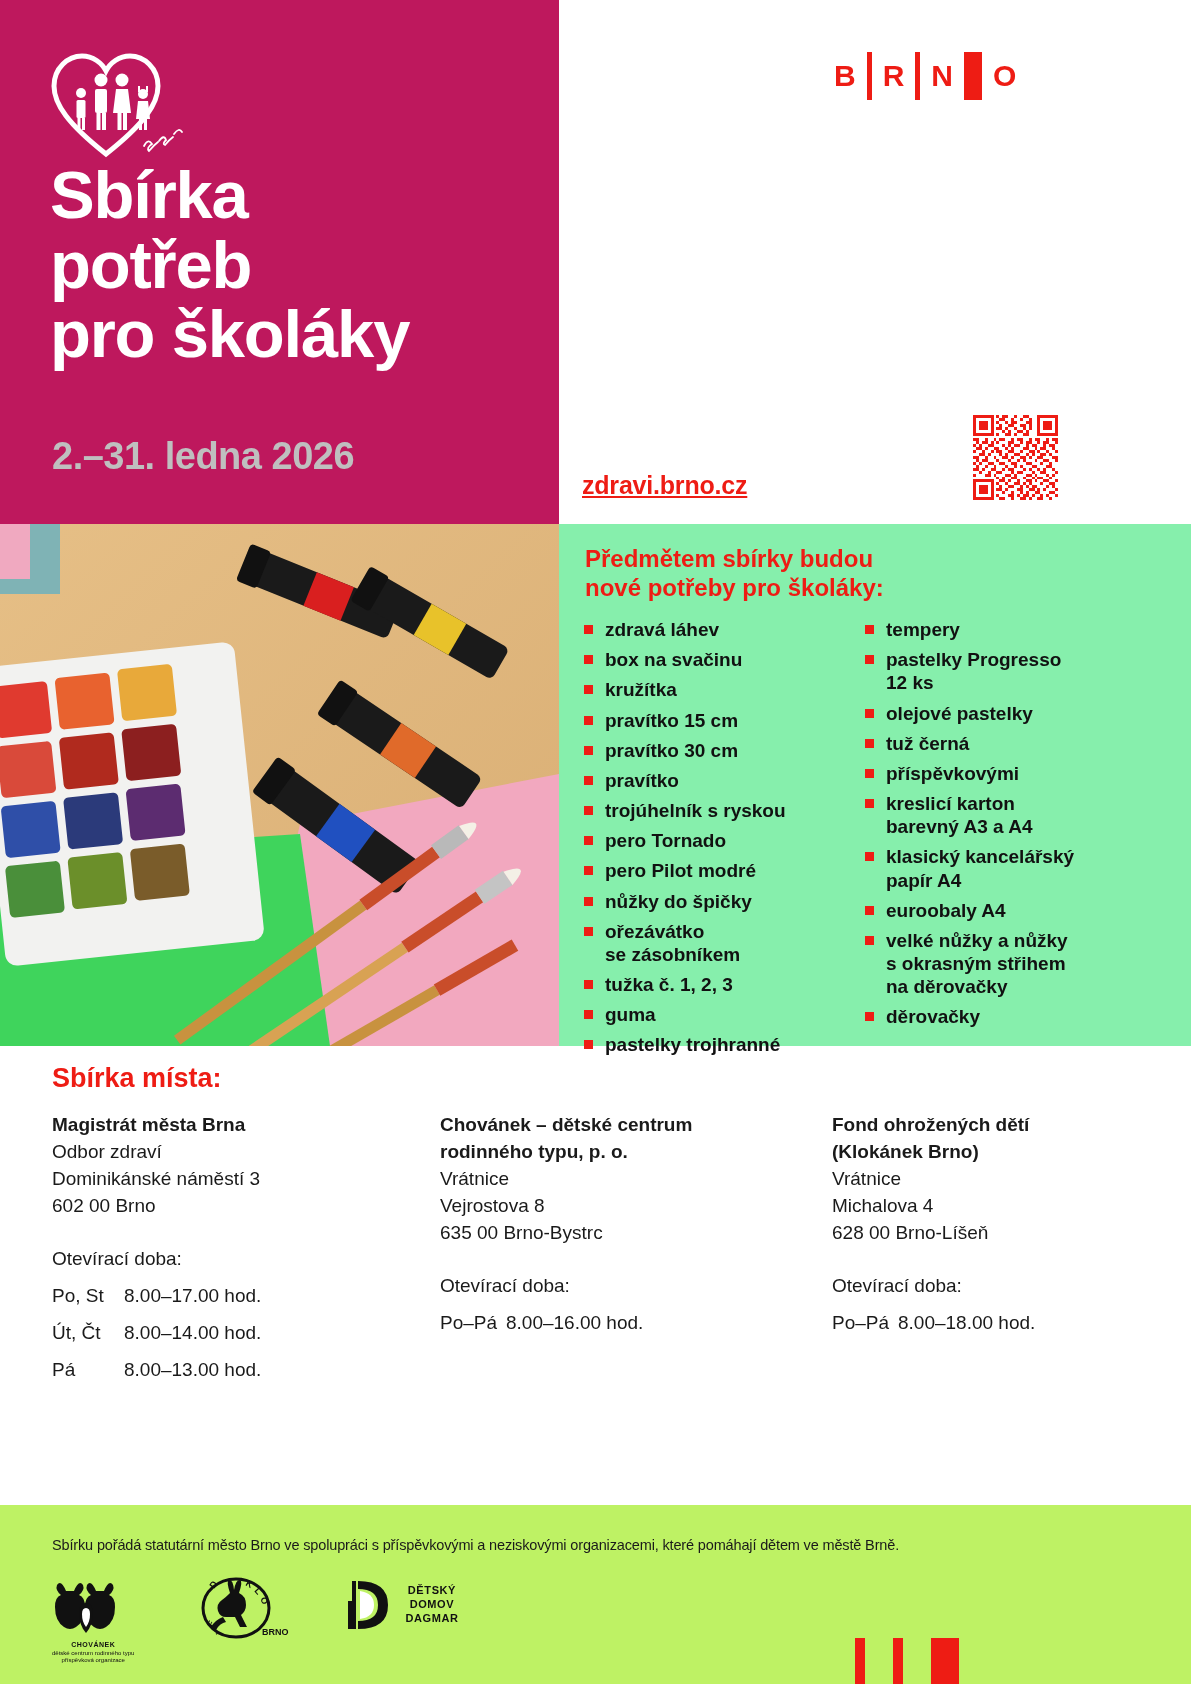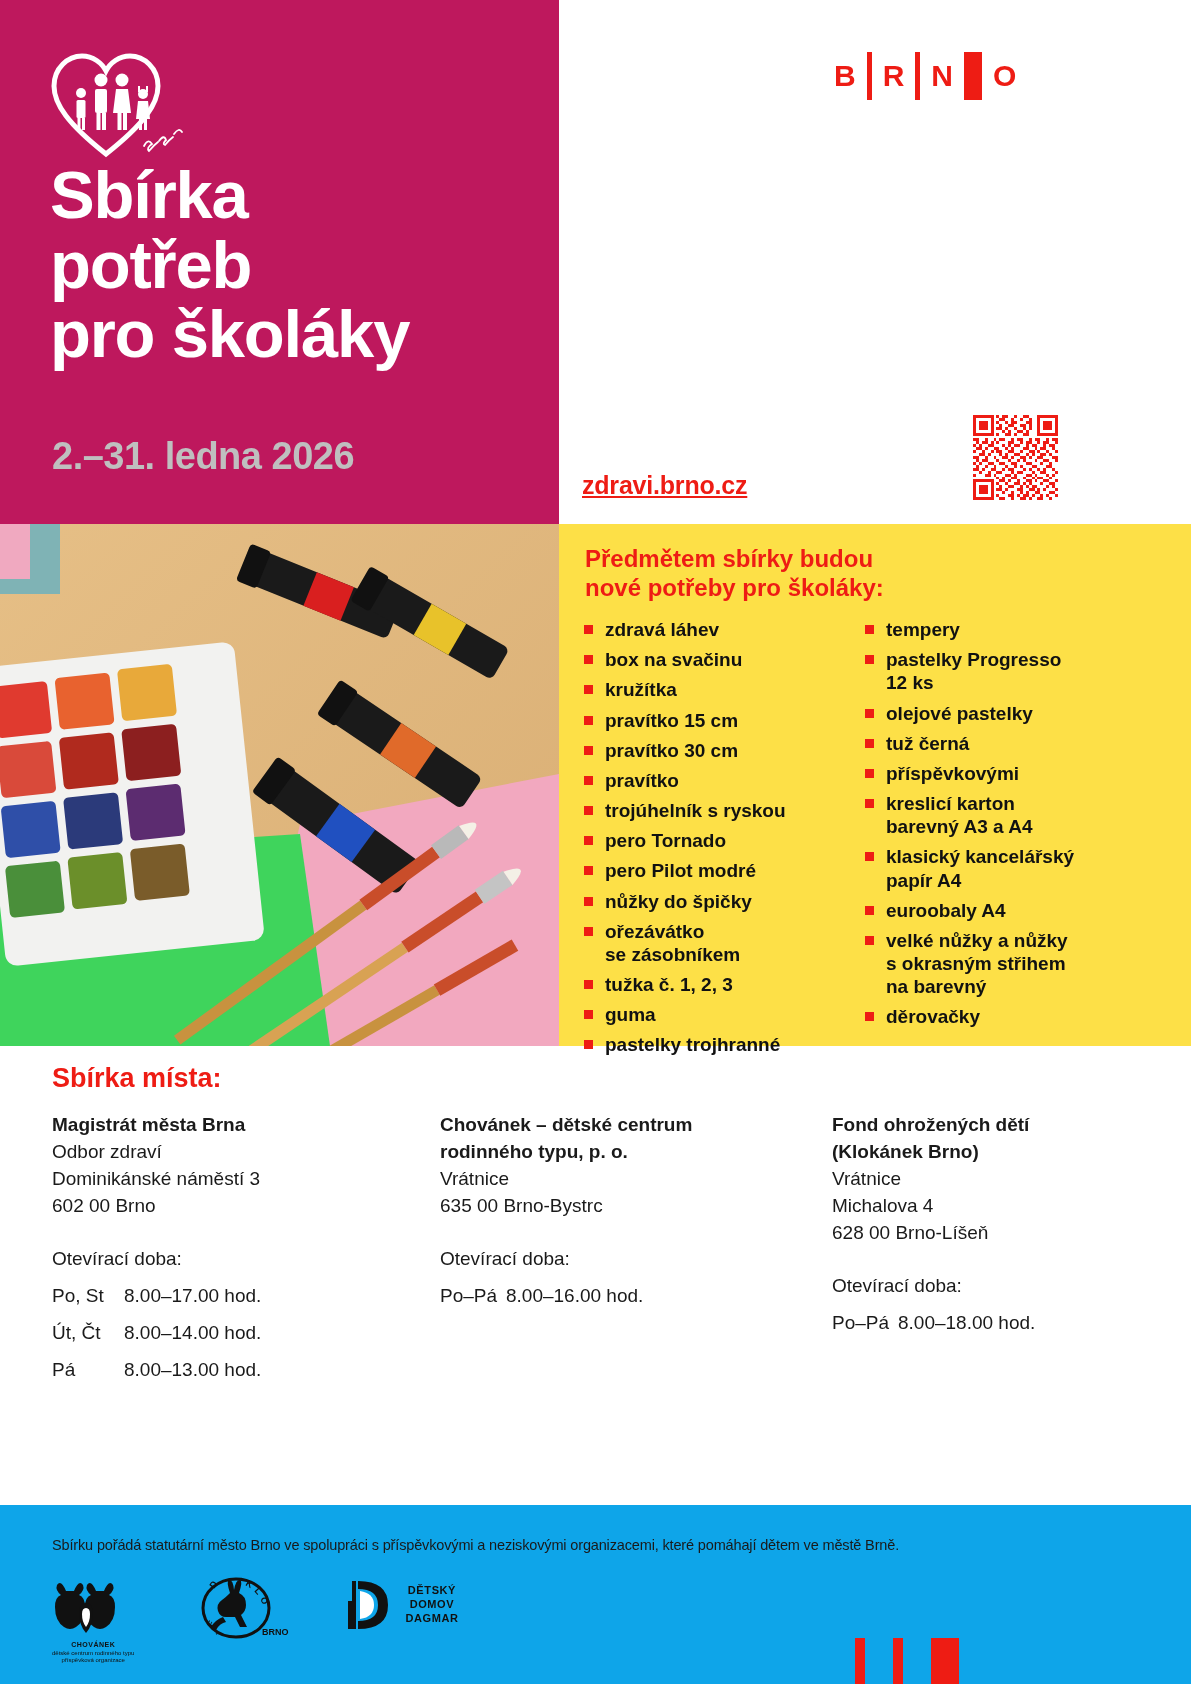--- a/index.html
+++ b/index.html
@@ -107,21 +107,21 @@
   .photo {
     position: absolute;
     left: 0; top: 524px;
     width: 559px; height: 522px;
     overflow: hidden;
   }
   .items-panel {
     position: absolute;
     left: 559px; top: 524px;
     width: 632px; height: 522px;
-    background: #fde047;
+    background: #86efac;
     padding-left: 12px;
   }
   .items-head {
     position: absolute;
     left: 26px; top: 20px;
     color: #ee1c14;
     font-weight: bold;
     font-size: 24px;
     line-height: 1.22;
   }
@@ -173,21 +173,21 @@
   .hours-row { display: flex; margin-top: 10px; }
   .hours-day { width: 72px; }
   .hours-time { flex: 1; }
   .hours-row.wide .hours-day { width: 66px; }
 
   
   .footer {
     position: absolute;
     left: 0; top: 1505px;
     width: 1191px; height: 179px;
-    background: #0ea5e9;
+    background: #bef264;
   }
   .footer-text {
     position: absolute;
     left: 52px; top: 32px;
     font-size: 14.5px;
     color: #1a1a1a;
     letter-spacing: -0.15px;
   }
   .footer-logos {
     position: absolute;
@@ -658,21 +658,21 @@
           <div class="item">
             <div>klasický kancelářský</div>
             <div>papír A4</div>
           </div>
           <div class="item">
             <div>euroobaly A4</div>
           </div>
           <div class="item">
             <div>velké nůžky a nůžky</div>
             <div>s okrasným střihem</div>
-            <div>na barevný</div>
+            <div>na děrovačky</div>
           </div>
           <div class="item">
             <div>děrovačky</div>
           </div>
         </div>
     </div>
   </div>
 
   <div class="places-title">Sbírka místa:</div>
   <div class="places" id="places">
@@ -693,20 +693,21 @@
         </div>
         <div class="hours-row">
           <div class="hours-day">Pá</div>
           <div class="hours-time">8.00–13.00 hod.</div>
         </div>
       </div>
       <div class="place p2">
         <div class="name">Chovánek – dětské centrum</div>
         <div class="name">rodinného typu, p. o.</div>
         <div>Vrátnice</div>
+        <div>Vejrostova 8</div>
         <div>635 00 Brno-Bystrc</div>
         <div class="gap"></div>
         <div>Otevírací doba:</div>
         <div class="hours-row wide">
           <div class="hours-day">Po–Pá</div>
           <div class="hours-time">8.00–16.00 hod.</div>
         </div>
       </div>
       <div class="place p3">
         <div class="name">Fond ohrožených dětí</div>

